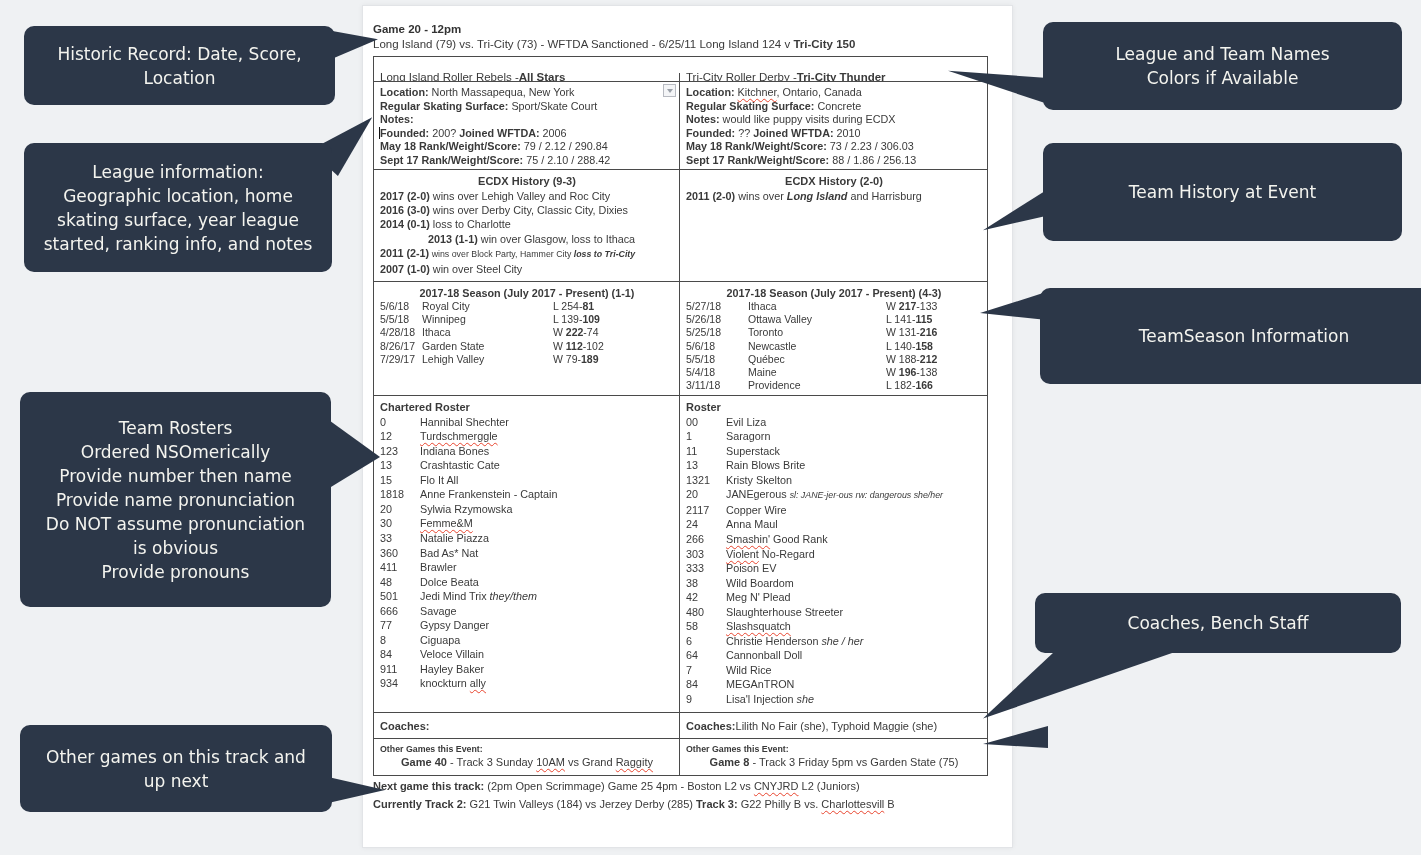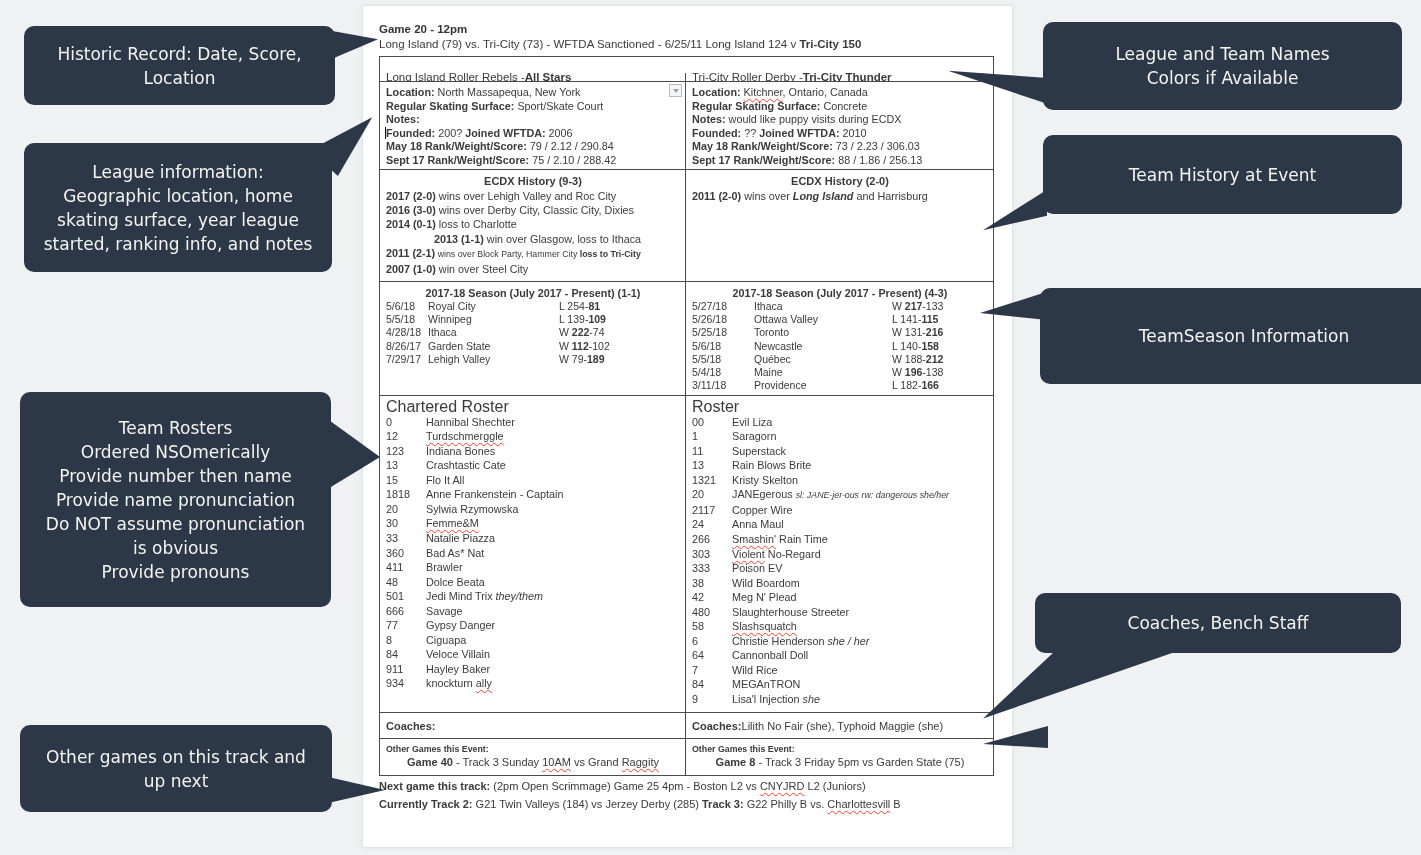--- a/index.html
+++ b/index.html
@@ -7,21 +7,21 @@
     position:relative; width:1421px; height:855px; overflow:hidden;
     background:#eff1f3; font-family:"Liberation Sans","DejaVu Sans",sans-serif;
     color:#3a3a3a;
   }
   
   .doc {
     position:absolute; left:362px; top:5px; width:651px; height:843px;
     background:#ffffff; border:1px solid #e2e4e7; box-sizing:border-box;
     box-shadow:0 0 5px rgba(0,0,0,0.06); z-index:1;
   }
-  .doc-inner { padding:17px 17px 0 16px; }
+  .doc-inner { padding:17px 17px 0 10px; }
   .game-title { font-size:11.5px; font-weight:bold; color:#333; margin-bottom:3px; }
   .game-sub   { font-size:11.5px; color:#3a3a3a; margin-bottom:6px; white-space:nowrap; }
   .maintable { width:615px; border:1px solid #4a4a4a; box-sizing:border-box; }
   .trow { display:flex; border-bottom:1px solid #4a4a4a; box-sizing:border-box; }
   .trow:last-child { border-bottom:none; }
   .tcell { width:307px; box-sizing:border-box; padding:4px 5px 0 6px; position:relative; overflow:hidden; }
   .tcell.lc { border-right:1px solid #4a4a4a; }
   .tcell.rc { width:308px; }
   .row-names   { height:25px; }
   .row-names .tcell { display:flex; align-items:center; font-size:11.5px; padding-top:0;margin-top:16px; }
@@ -29,21 +29,21 @@
   .iline { font-size:10.8px; line-height:13.5px; white-space:nowrap; }
   .row-history { height:112px; }
   .h-title { text-align:center; font-weight:bold; font-size:11px; line-height:14.5px; }
   .hline { font-size:10.8px; line-height:14.4px; white-space:nowrap; }
   .row-season  { height:114px; }
   .s-title { text-align:center; font-weight:bold; font-size:10.8px; line-height:14px; }
   .srow { display:flex; font-size:10.5px; line-height:13.2px; white-space:nowrap; }
   .lc .s-date { width:42px; }  .lc .s-opp { width:131px; }
   .rc .s-date { width:62px; }  .rc .s-opp { width:138px; }
   .row-roster  { height:317px; }
-  .r-title { font-weight:normal; font-size:16px; line-height:14.6px; }
+  .r-title { font-weight:bold; font-size:11px; line-height:14.6px; }
   .rrow { display:flex; font-size:10.8px; line-height:14.55px; white-space:nowrap; }
   .r-num { width:40px; }
   .row-coaches { height:26px; }
   .row-coaches .tcell { display:flex; align-items:center; font-size:11px; padding-top:0; white-space:nowrap; }
   .row-other   { height:36px; }
   .og-label { font-size:8.8px; font-weight:bold; line-height:11px; padding-top:1px; }
   .og-line  { font-size:11px; line-height:15px; white-space:nowrap;text-align:center; }
   .footer-line { font-size:11px; line-height:14.8px; margin-top:3px; white-space:nowrap; }
   .footer-line:first-of-type { margin-top:4px; }
   
@@ -62,21 +62,21 @@
     position:absolute; z-index:3; background:#2c3748; color:#f4f4ef;
     border-radius:10px; display:flex; align-items:center; justify-content:center;
     text-align:center; font-size:17px; line-height:24px; padding:0 18px;
     box-sizing:border-box; white-space:pre-line; font-family:"DejaVu Sans",sans-serif;
   }
   .b-l1 { left:24px;  top:26px;  width:311px; height:79px; }
   .b-l2 { left:24px;  top:143px; width:308px; height:129px; }
   .b-l3 { left:20px;  top:392px; width:311px; height:215px; }
   .b-l4 { left:20px;  top:725px; width:312px; height:87px; }
   .b-r1 { left:1043px; top:22px;  width:359px; height:88px; }
-  .b-r2 { left:1043px; top:135px; width:359px; height:79px; }
+  .b-r2 { left:1043px; top:143px; width:359px; height:98px; }
   .b-r3 { left:1040px; top:288px; width:408px; height:96px; }
   .b-r4 { left:1035px; top:593px; width:366px; height:60px; }
   .b-r5 { left:1035px; top:723px; width:366px; height:72px; }
   .tail { position:absolute; z-index:2; background:#2c3748; }
   .t1 { left:331px; top:28px;  width:47px;  height:34px; clip-path:polygon(0 8%,0 92%,100% 33%); }
   .t2 { left:305px; top:114px; width:70px;  height:66px; clip-path:polygon(7% 55%,47% 94%,96% 5%); }
   .t3 { left:326px; top:418px; width:54px;  height:72px; clip-path:polygon(0 0,0 100%,100% 54%); }
   .t4 { left:326px; top:774px; width:59px;  height:32px; clip-path:polygon(0 8%,0 92%,100% 50%); }
   .t5 { left:948px; top:66px;  width:100px; height:40px; clip-path:polygon(100% 30%,100% 95%,0 12%); }
   .t6 { left:983px; top:186px; width:64px;  height:48px; clip-path:polygon(100% 8%,100% 62%,0 92%); }
@@ -135,21 +135,21 @@
         </div>
 
         <div class="trow row-history">
           <div class="tcell lc">
             <div class="h-title">ECDX History (9-3)</div>
             <div>
                 <div class="hline"><span style="font-weight: bold;">2017 (2-0)</span><span> wins over Lehigh Valley and Roc City</span></div>
                 <div class="hline"><span style="font-weight: bold;">2016 (3-0)</span><span> wins over Derby City, Classic City, Dixies</span></div>
                 <div class="hline"><span style="font-weight: bold;">2014 (0-1)</span><span> loss to Charlotte</span></div>
                 <div class="hline"><span style="font-weight: bold; margin-left: 48px;">2013 (1-1)</span><span> win over Glasgow, loss to Ithaca</span></div>
-                <div class="hline"><span style="font-weight: bold;">2011 (2-1)</span><span class="sm"> wins over Block Party, Hammer City </span><span class="sm" style="font-weight: bold; ">loss to Tri-City</span></div>
+                <div class="hline"><span style="font-weight: bold;">2011 (2-1)</span><span class="sm"> wins over Block Party, Hammer City </span><span class="sm" style="font-weight: bold; font-style: italic;">loss to Tri-City</span></div>
                 <div class="hline"><span style="font-weight: bold;">2007 (1-0)</span><span> win over Steel City</span></div>
               </div>
           </div>
           <div class="tcell rc">
             <div class="h-title">ECDX History (2-0)</div>
             <div>
                 <div class="hline"><span style="font-weight: bold;">2011 (2-0)</span><span> wins over </span><span style="font-weight: bold; font-style: italic;">Long Island</span><span> and Harrisburg</span></div>
               </div>
           </div>
         </div>
@@ -375,21 +375,21 @@
                 <span class="r-name"><span>Copper Wire</span></span>
               </div>
 
               <div class="rrow">
                 <span class="r-num">24</span>
                 <span class="r-name"><span>Anna Maul</span></span>
               </div>
 
               <div class="rrow">
                 <span class="r-num">266</span>
-                <span class="r-name"><span class="wavy">Smashin'</span><span> Rain Time</span></span>
+                <span class="r-name"><span class="wavy">Smashin'</span><span> Good Rank</span></span>
               </div>
 
               <div class="rrow">
                 <span class="r-num">303</span>
                 <span class="r-name"><span class="wavy">Violent</span><span> No-Regard</span></span>
               </div>
 
               <div class="rrow">
                 <span class="r-num">333</span>
                 <span class="r-name"><span>Poison EV</span></span>

